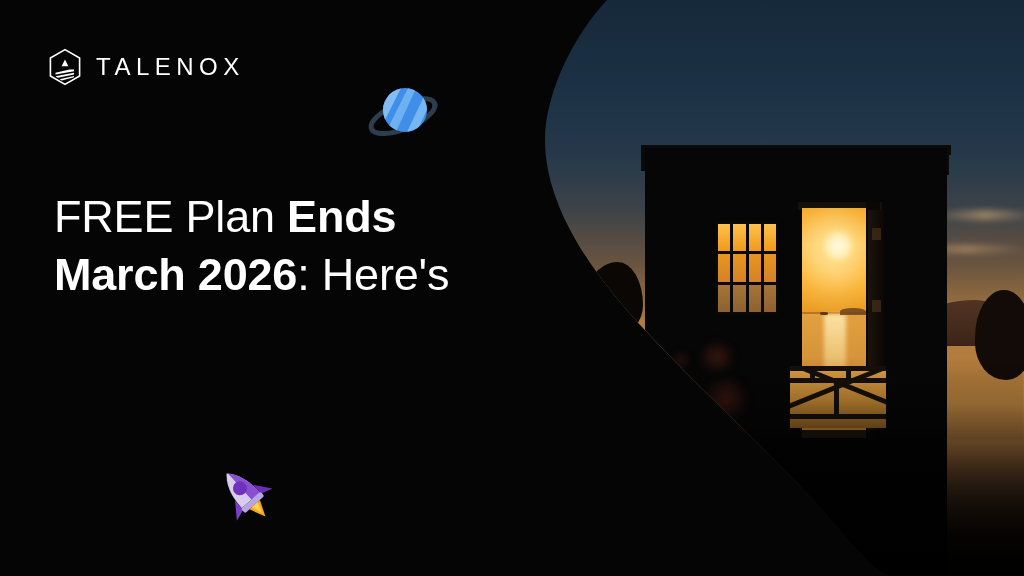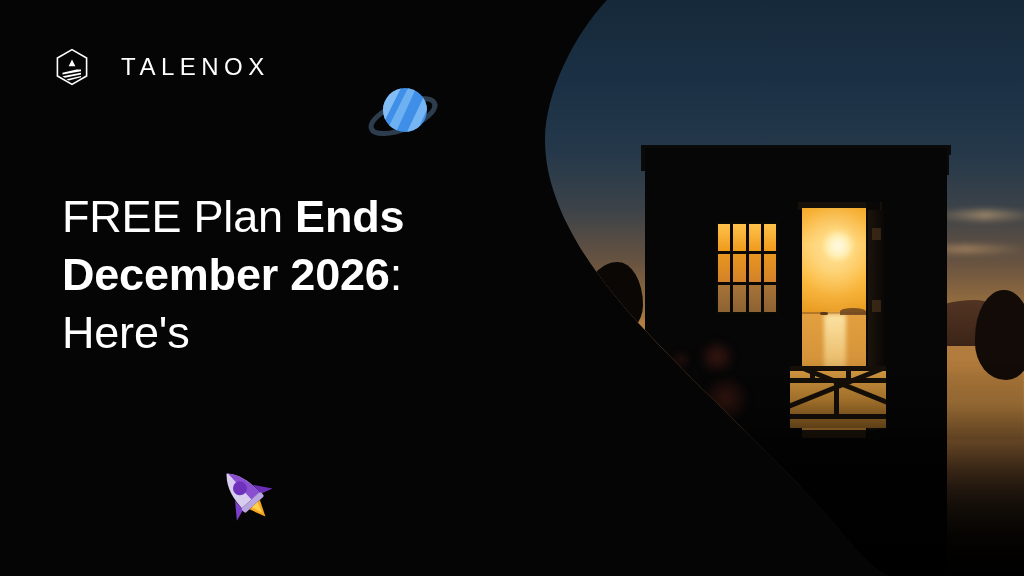--- a/index.html
+++ b/index.html
@@ -217,34 +217,34 @@
   .photo-vignette {
     position:absolute; left:0; top:0; width:1024px; height:576px;
     background:
       linear-gradient(180deg, rgba(0,0,0,0) 62%, rgba(0,0,0,.55) 82%, rgba(0,0,0,.95) 100%),
       radial-gradient(ellipse 70% 60% at 50% 120%, rgba(0,0,0,.9), rgba(0,0,0,0) 70%);
     pointer-events:none;
   }
 
   
   .logo {
-    position:absolute; left:55px; top:48px;
-    display:flex; align-items:center; gap:32px;
+    position:absolute; left:48px; top:48px;
+    display:flex; align-items:center; gap:14px;
   }
   .logo-mark { width:34px; height:38px; display:block; }
   .logo-word {
     color:#ffffff;
     font-size:24px;
     letter-spacing:5.5px;
     font-weight:400;
     line-height:1;
   }
 
   .headline {
-    position:absolute; left:62px; top:188px; width:470px;
+    position:absolute; left:54px; top:188px; width:470px;
     color:#ffffff;
     font-size:45px;
     line-height:58px;
     font-weight:400;
     letter-spacing:-0.2px;
   }
   .headline .b { font-weight:700; }
 
   
   .emoji { position:absolute; }
@@ -341,21 +341,21 @@
       <path d="M17 11.5 L20.4 18.2 L13.6 18.2 Z" fill="#ffffff"></path>
       <path d="M7.5 24.8 L21.5 21.6 L26 21.6 L26 23.2 L7.5 26.6 Z" fill="#ffffff"></path>
       <path d="M7.5 28.2 L26 24.8 L26 26.4 L9.8 29.8 Z" fill="#ffffff"></path>
       <path d="M11.5 31.3 L26 27.9 L26 29.2 L13.8 32.6 Z" fill="#ffffff"></path>
     </svg>
     <span class="logo-word">TALENOX</span>
   </div>
 
   <div class="headline">
     <span>FREE Plan </span><span class="b">Ends</span><br>
-    <span class="b">December 2026</span><span>: Here's</span><br>
+    <span class="b">March 2026</span><span>: Here's</span><br>
   </div>
 
   <svg class="emoji planet" viewBox="0 0 70 62">
     <ellipse cx="35" cy="34" rx="34" ry="13" transform="rotate(-22 35 34)" fill="none" stroke="#2e3d4d" stroke-width="5"></ellipse>
     <circle cx="37" cy="28" r="22" fill="#3f8fe8"></circle>
     <clipPath id="pclip">
         <circle cx="37" cy="28" r="22"></circle>
       </clipPath>
     <g clip-path="url(#pclip)">
       <path d="M6 38 L28 0 L36 0 L14 44 Z" fill="#8fc6f7" opacity=".85"></path>

